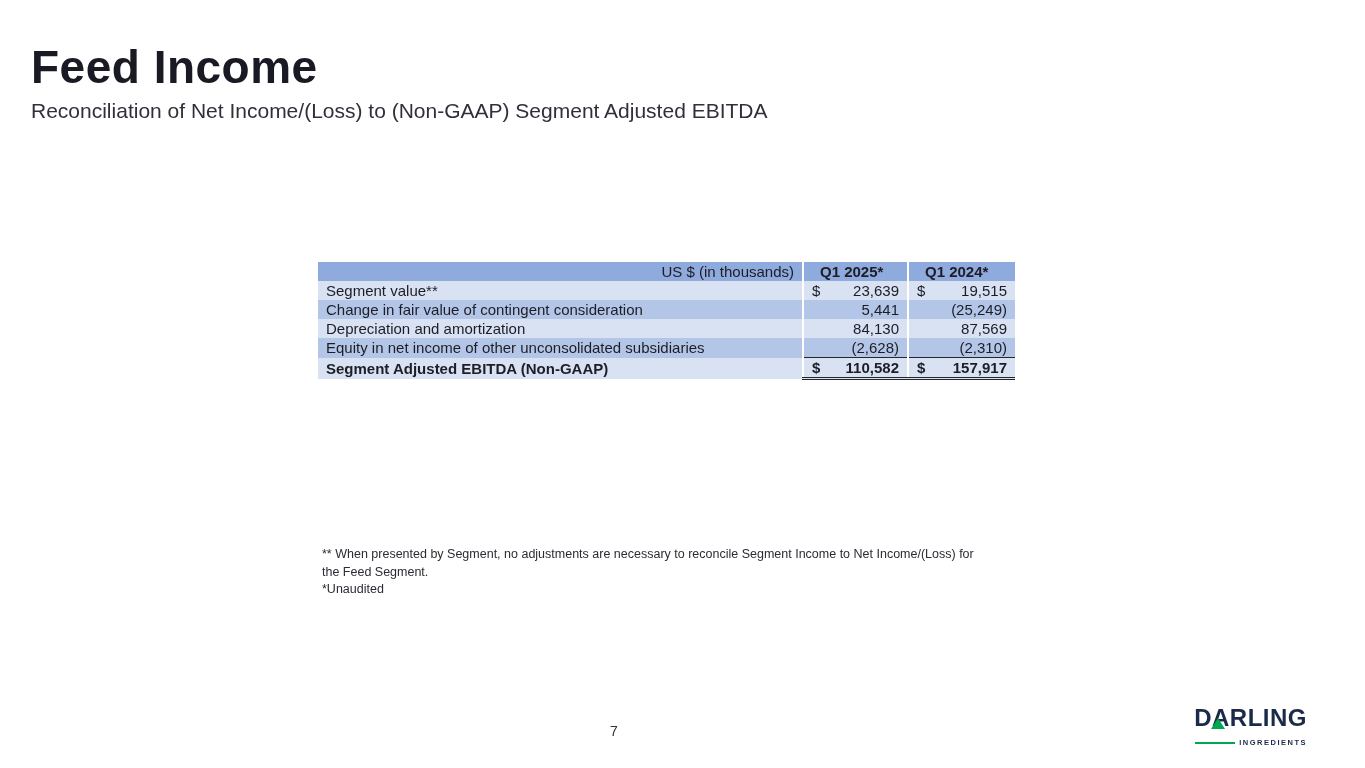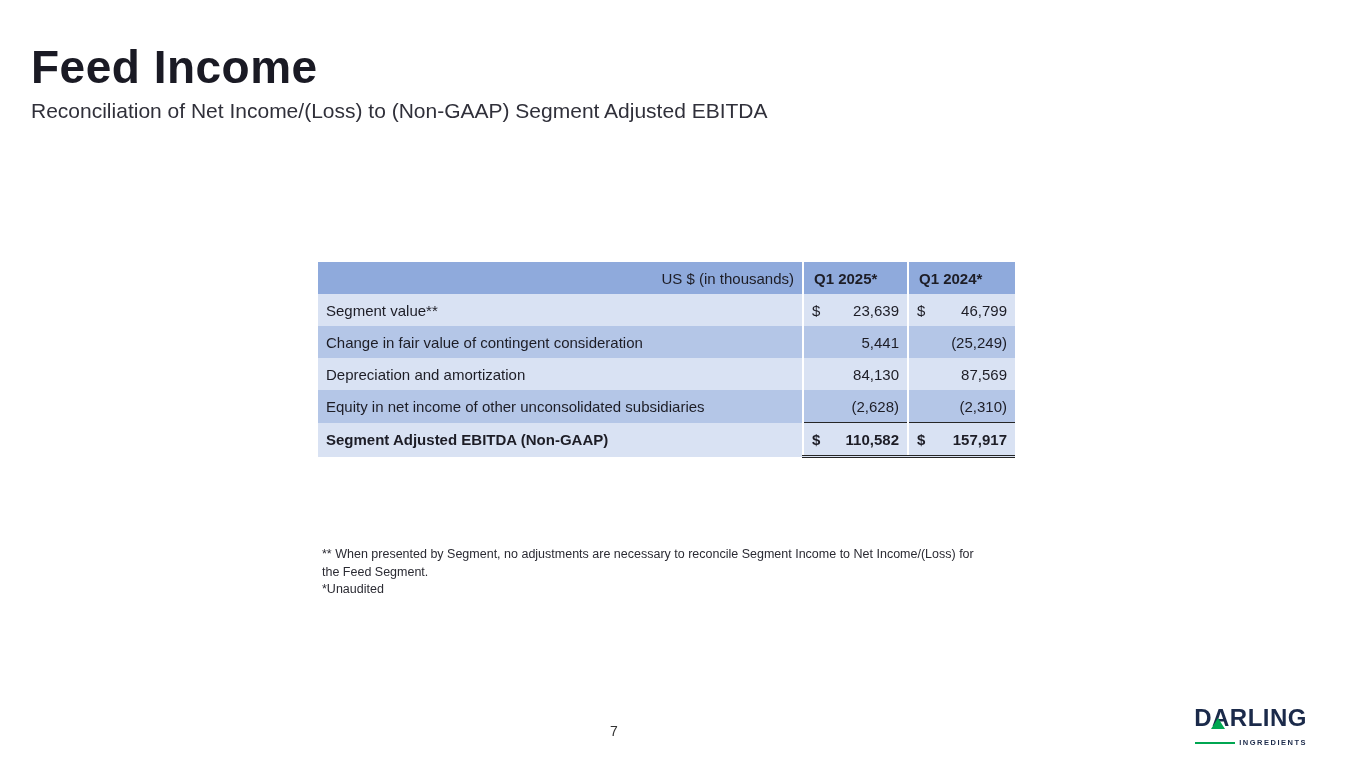--- a/index.html
+++ b/index.html
@@ -29,26 +29,26 @@
     position:absolute; left:318px; top:262px;
     width:697px;
     border-collapse:collapse;
     table-layout:fixed;
     font-size:15px;
     color:#1d1d26;
   }
   .recon-table col.c-label { width:485px; }
   .recon-table col.c-v1    { width:105px; }
   .recon-table col.c-v2    { width:107px; }
-  .recon-table td, .recon-table th { padding:0 8px; height:32px; vertical-align:middle; font-weight:400; }
+  .recon-table td, .recon-table th { padding:0 8px; height:19px; vertical-align:middle; font-weight:400; }
   .recon-table td + td, .recon-table th + th { border-left:2px solid #ffffff; }
 
   .hdr-row th { background:#8FAADC; }
   .hdr-row .hdr-label { text-align:right; font-weight:400; }
-  .hdr-row .hdr-col   { text-align:left; font-weight:700; padding-left:10px; }
+  .hdr-row .hdr-col   { text-align:left; font-weight:700; padding-left:16px; }
 
   .r-light td { background:#D9E2F3; }
   .r-med   td { background:#B4C6E7; }
 
   .lbl { text-align:left; }
   .vcell .val { display:flex; justify-content:space-between; align-items:baseline; }
   .vcell .num { text-align:left; }
 
   .total td { font-weight:700; }
   .total .vcell {
@@ -119,21 +119,21 @@
       <td class="lbl">Segment value**</td>
       <td class="vcell">
         <div class="val">
           <span class="cur">$</span>
           <span class="num">23,639</span>
         </div>
       </td>
       <td class="vcell">
         <div class="val">
           <span class="cur">$</span>
-          <span class="num">46,799</span>
+          <span class="num">19,515</span>
         </div>
       </td>
     </tr>
 
     <tr class="r-med">
       <td class="lbl">Change in fair value of contingent consideration</td>
       <td class="vcell">
         <div class="val">
           <span class="cur"></span>
           <span class="num">5,441</span>

